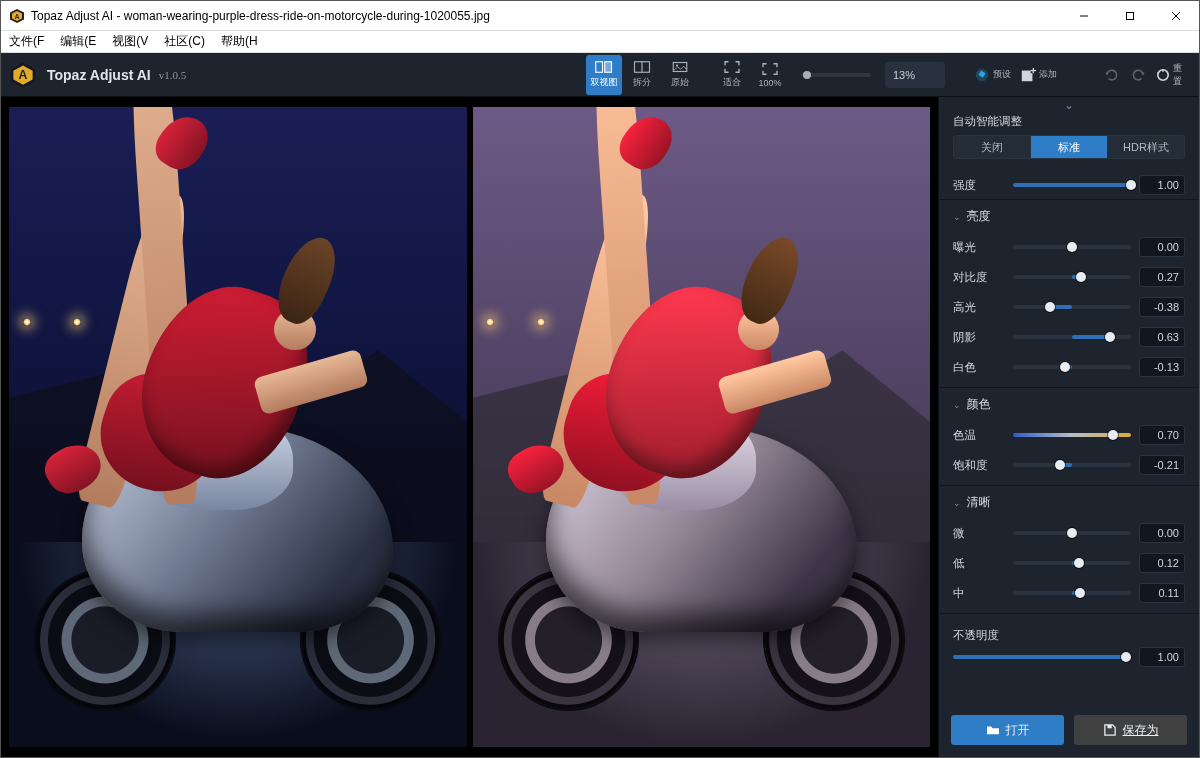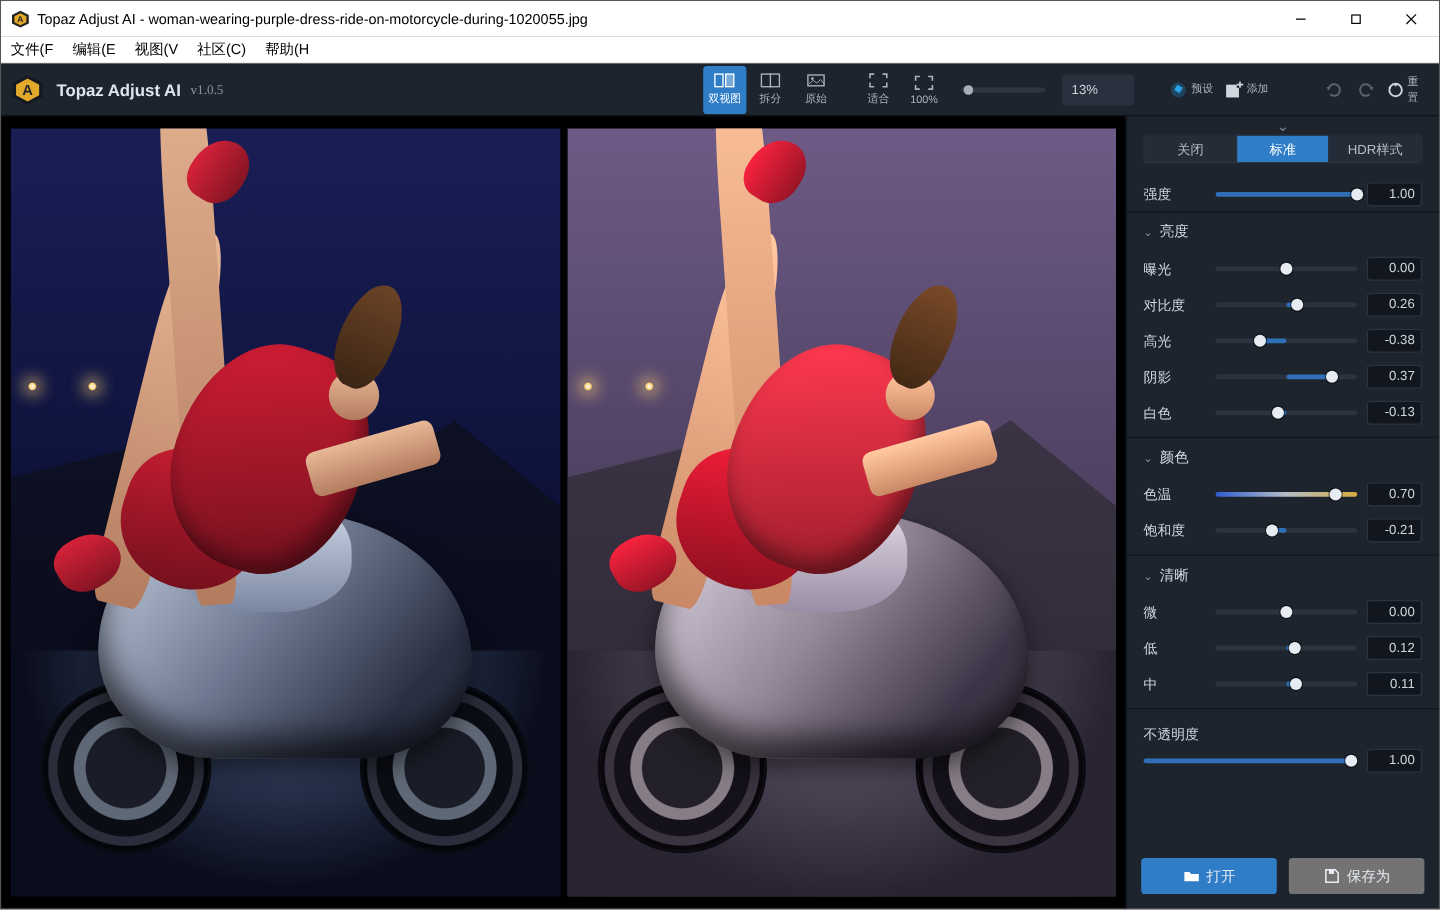--- a/index.html
+++ b/index.html
@@ -94,21 +94,21 @@
 
   .group{ border-top:1px solid #11161d; padding:8px 0 6px; }
   .group-hd{ display:flex; align-items:center; padding:0 14px 6px; font-size:12px; color:#d7dee6; gap:6px; }
   .group-hd .chev{ font-size:9px; color:#889099; }
 
   .row.strength .slider .track{ background:#2e6fb8; left:0; }
 
   .footer{ margin-top:auto; padding:10px 12px 12px; display:flex; gap:10px; }
   .fbtn{ flex:1; height:30px; border-radius:3px; display:flex; align-items:center; justify-content:center; gap:6px; font-size:12px; color:#e6ecf2; }
   .fbtn.open{ background:#2f7dc7; }
-  .fbtn.save{ background:#737373; }
+  .fbtn.save{ background:#404040;text-decoration:underline; }
   .fbtn svg{ width:14px; height:12px; }
 
   
   .gradient-temp{ background:linear-gradient(90deg,#2f5bd1,#b5bec6 50%,#d8ab3d)!important; }
   .gradient-tint{ background:linear-gradient(90deg,#2fa34e,#b5bec6 50%,#c23aa0)!important; }
   .track-blue{ background:#2e6fb8!important; }
 
 </style>
 </head>
 <body>
@@ -284,20 +284,21 @@
           <div class="arm"></div>
             <div class="head"></div>
             <div class="hair"></div>
           <div class="shoe s1"></div>
             <div class="shoe s2"></div>
         </div>
       </div>
 
       <div class="side">
         <div class="collapse-tab">⌄</div>
+        <div class="sect-title">自动智能调整</div>
         <div class="segmented">
           <div>关闭</div>
           <div class="active">标准</div>
           <div>HDR样式</div>
         </div>
         <div class="row strength">
           <div class="label">强度</div>
           <div class="slider">
             <div class="track track-blue" style="left:0;width:100%"></div>
             <div class="knob" style="left: 100%;"></div>
@@ -318,37 +319,37 @@
                   <div class="knob" style="left: 50%;"></div>
                 </div>
                 <div class="valbox">0.00</div>
               </div>
               <div class="row">
                 <div class="label">对比度</div>
                 <div class="slider">
                   <div class="track track-blue" style="left: 50%; width: 8%;"></div>
                   <div class="knob" style="left: 58%;"></div>
                 </div>
-                <div class="valbox">0.26</div>
+                <div class="valbox">0.27</div>
               </div>
               <div class="row">
                 <div class="label">高光</div>
                 <div class="slider">
                   <div class="track track-blue" style="left: 31%; width: 19%;"></div>
                   <div class="knob" style="left: 31%;"></div>
                 </div>
                 <div class="valbox">-0.38</div>
               </div>
               <div class="row">
                 <div class="label">阴影</div>
                 <div class="slider">
                   <div class="track track-blue" style="left: 50%; width: 32%;"></div>
                   <div class="knob" style="left: 82%;"></div>
                 </div>
-                <div class="valbox">0.37</div>
+                <div class="valbox">0.63</div>
               </div>
               <div class="row">
                 <div class="label">白色</div>
                 <div class="slider">
                   <div class="track track-blue" style="left: 44%; width: 6%;"></div>
                   <div class="knob" style="left: 44%;"></div>
                 </div>
                 <div class="valbox">-0.13</div>
               </div>
             </div>

